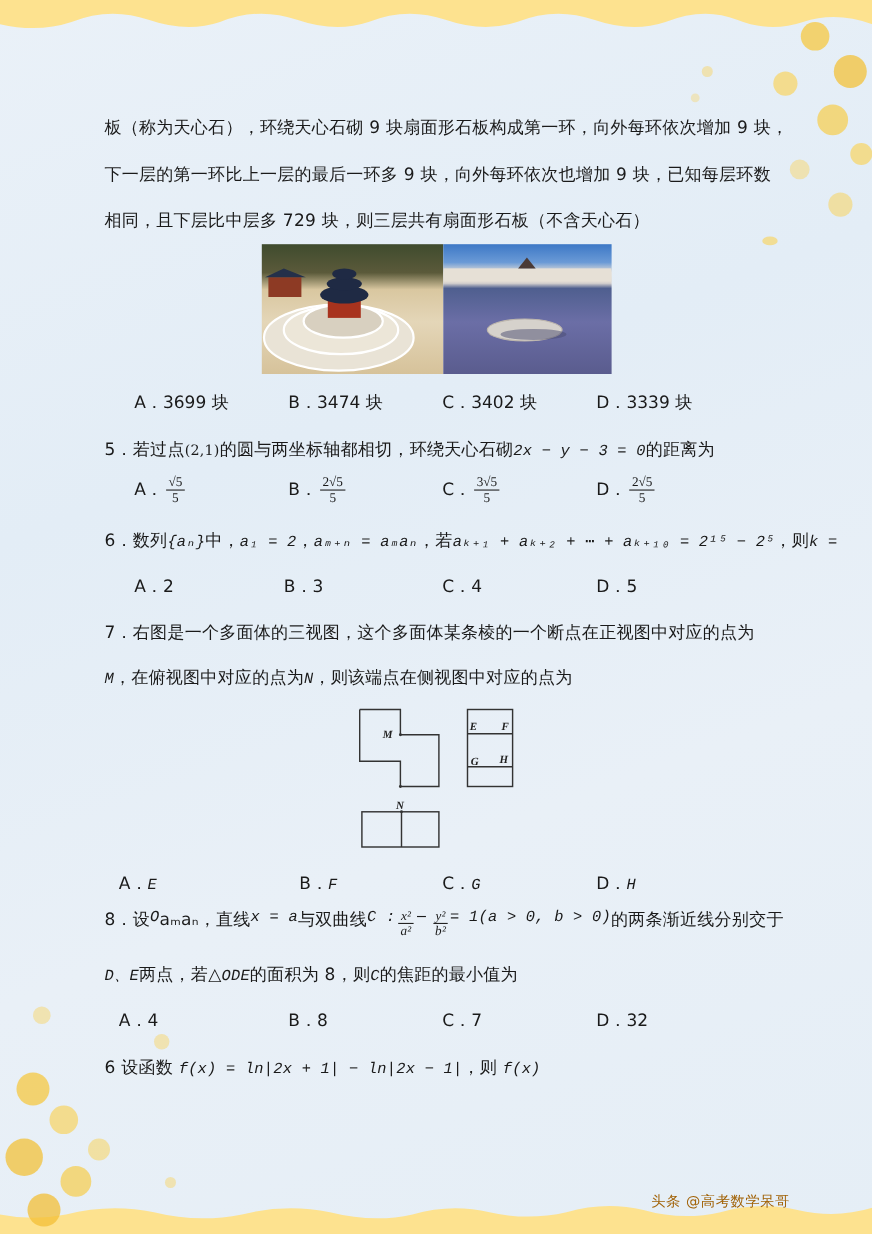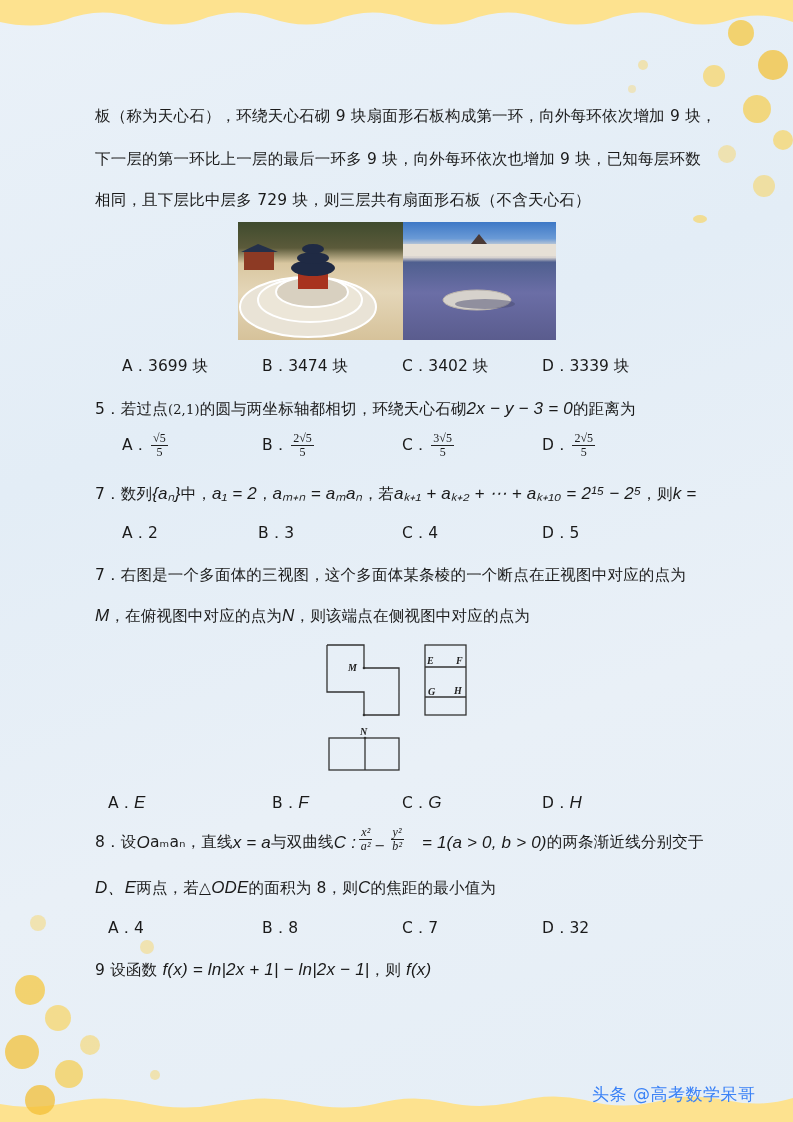--- a/index.html
+++ b/index.html
@@ -10,33 +10,33 @@
     color: #1a1a1a;
   }
   .top-wave { position: absolute; left: 0; top: 0; width: 793px; height: 34px; }
   .bottom-wave { position: absolute; left: 0; bottom: 0; width: 793px; height: 30px; }
   .flowers-tr { position: absolute; right: 0; top: 10px; width: 160px; height: 240px; }
   .flowers-bl { position: absolute; left: 0; top: 895px; width: 150px; height: 227px; }
   .petal { position: absolute; border-radius: 50%; background: #f7d56b; opacity: .75; }
 
   .line { position: absolute; left: 95px; font-size: 15.5px; white-space: nowrap; letter-spacing: 0.2px; }
   .opt { position: absolute; font-size: 15.5px; white-space: nowrap; }
-  .math { font-family: Liberation Sans, sans-serif; font-style: italic; font-size: 17px; }
+  .math { font-family: Liberation Mono, monospace; font-style: italic; font-size: 14px; }
   .math-up { font-family: "DejaVu Serif", "Liberation Serif", serif; font-size: 13px; }
   .frac { display: inline-flex; flex-direction: column; align-items: center; vertical-align: middle; font-family: "Liberation Serif", serif; font-size: 12px; line-height: 13px; margin-left: 3px; }
   .frac .num { border-bottom: 1px solid #222; padding: 0 2px; }
 
   .photos { position: absolute; left: 238px; top: 222px; width: 318px; height: 118px; }
   .photo-temple { position: absolute; left: 0; top: 0; width: 165px; height: 118px;
      background: linear-gradient(180deg, #3f4b2e 0%, #5b5a3a 22%, #d9c7a0 35%, #e4d6b8 60%, #d6c29a 100%); overflow: hidden; }
   .photo-stone { position: absolute; left: 165px; top: 0; width: 153px; height: 118px;
      background: linear-gradient(180deg, #3d78c6 0%, #6a9ad6 14%, #e8e1d8 22%, #d9d4d0 30%, #4f5f8f 34%, #6b6ea6 60%, #5a5c8e 100%); overflow: hidden; }
 
   .three-view { position: absolute; left: 322px; top: 640px; width: 150px; height: 135px; }
-  .watermark { position: absolute; left: 592px; top: 1083px; font-size: 17px; color: #3b82f6; letter-spacing: 0.5px; }
+  .watermark { position: absolute; left: 592px; top: 1083px; font-size: 13px; color: #a16207; letter-spacing: 0.5px; }
 </style>
 </head>
 <body>
 
 <svg class="top-wave" viewBox="0 0 793 34" preserveAspectRatio="none">
   <path d="M0 0 H793 V22 Q760 10 730 20 Q700 30 670 18 Q640 6 605 20 Q575 30 540 18 Q505 6 470 20 Q440 30 405 18 Q370 6 335 20 Q305 30 270 18 Q235 6 200 20 Q170 30 135 18 Q100 6 65 20 Q35 30 0 22 Z" fill="#fde28f"></path>
 </svg>
 <svg class="bottom-wave" viewBox="0 0 793 30" preserveAspectRatio="none">
   <path d="M0 30 H793 V6 Q760 16 725 8 Q690 0 655 10 Q620 18 585 8 Q550 0 515 10 Q480 18 445 10 Q410 2 375 12 Q340 20 300 10 Q260 2 220 12 Q180 20 140 10 Q100 2 60 12 Q30 18 0 12 Z" fill="#fde28f"></path>
 </svg>
@@ -112,21 +112,21 @@
 <div class="opt" style="left:402px;top:432px"><span>C．</span><span class="frac">
       <span class="num">3√5</span>
       <span>5</span>
     </span></div>
 <div class="opt" style="left:542px;top:432px"><span>D．</span><span class="frac">
       <span class="num">2√5</span>
       <span>5</span>
     </span></div>
 
 <div class="line" style="top:481px">
-  <span>7．数列</span><span class="math">{aₙ}</span><span>中，</span><span class="math">a₁ = 2</span><span>，</span><span class="math">aₘ₊ₙ = aₘaₙ</span><span>，若</span><span class="math">aₖ₊₁ + aₖ₊₂ + ⋯ + aₖ₊₁₀ = 2¹⁵ − 2⁵</span><span>，则</span><span class="math">k =</span>
+  <span>6．数列</span><span class="math">{aₙ}</span><span>中，</span><span class="math">a₁ = 2</span><span>，</span><span class="math">aₘ₊ₙ = aₘaₙ</span><span>，若</span><span class="math">aₖ₊₁ + aₖ₊₂ + ⋯ + aₖ₊₁₀ = 2¹⁵ − 2⁵</span><span>，则</span><span class="math">k =</span>
 </div>
 <div class="opt" style="left:122px;top:523px"><span>A．</span><span>2</span></div>
 <div class="opt" style="left:258px;top:523px"><span>B．</span><span>3</span></div>
 <div class="opt" style="left:402px;top:523px"><span>C．</span><span>4</span></div>
 <div class="opt" style="left:542px;top:523px"><span>D．</span><span>5</span></div>
 
 <div class="line" style="top:565px">7．右图是一个多面体的三视图，这个多面体某条棱的一个断点在正视图中对应的点为</div>
 <div class="line" style="top:606px">
   <span class="math">M</span><span>，在俯视图中对应的点为</span><span class="math">N</span><span>，则该端点在侧视图中对应的点为</span>
 </div>
@@ -152,44 +152,44 @@
     <circle cx="43" cy="98" r="1.3" fill="#333"></circle>
     <text x="38" y="95" fill="#222">N</text>
   </svg>
 </div>
 
 <div class="opt" style="left:108px;top:793px"><span>A．</span><span class="math">E</span></div>
 <div class="opt" style="left:272px;top:793px"><span>B．</span><span class="math">F</span></div>
 <div class="opt" style="left:402px;top:793px"><span>C．</span><span class="math">G</span></div>
 <div class="opt" style="left:542px;top:793px"><span>D．</span><span class="math">H</span></div>
 
-<div class="line" style="top:826px; display:flex; align-items:flex-end;">
+<div class="line" style="top:826px; display:flex; align-items:flex-start;">
   <span>8．设</span>
     <span class="math">O</span>
     <span>aₘaₙ，直线</span>
     <span class="math">x = a</span>
     <span>与双曲线</span>
     <span class="math">C :</span>
   <span class="frac" style="font-style:italic">
       <span class="num">x²</span>
       <span>a²</span>
     </span>
   <span class="math-up" style="margin:0 2px">−</span>
   <span class="frac" style="font-style:italic">
       <span class="num">y²</span>
       <span>b²</span>
     </span>
-  <span class="math" style="margin-left:18px">= 1(a &gt; 0, b &gt; 0)</span>
+  <span class="math" style="margin-left:2px">= 1(a &gt; 0, b &gt; 0)</span>
     <span>的两条渐近线分别交于</span>
 </div>
 <div class="line" style="top:876px">
   <span class="math">D、E</span><span>两点，若△</span><span class="math">ODE</span><span>的面积为 8，则</span><span class="math">C</span><span>的焦距的最小值为</span>
 </div>
 <div class="opt" style="left:108px;top:918px"><span>A．</span><span>4</span></div>
 <div class="opt" style="left:262px;top:918px"><span>B．</span><span>8</span></div>
 <div class="opt" style="left:402px;top:918px"><span>C．</span><span>7</span></div>
 <div class="opt" style="left:542px;top:918px"><span>D．</span><span>32</span></div>
 
 <div class="line" style="top:960px">
-  <span>9 设函数</span> <span class="math">f(x) = ln|2x + 1| − ln|2x − 1|</span><span>，则</span> <span class="math">f(x)</span>
+  <span>6 设函数</span> <span class="math">f(x) = ln|2x + 1| − ln|2x − 1|</span><span>，则</span> <span class="math">f(x)</span>
 </div>
 
 <div class="watermark">头条 @高考数学呆哥</div>
 
 </body></html>

